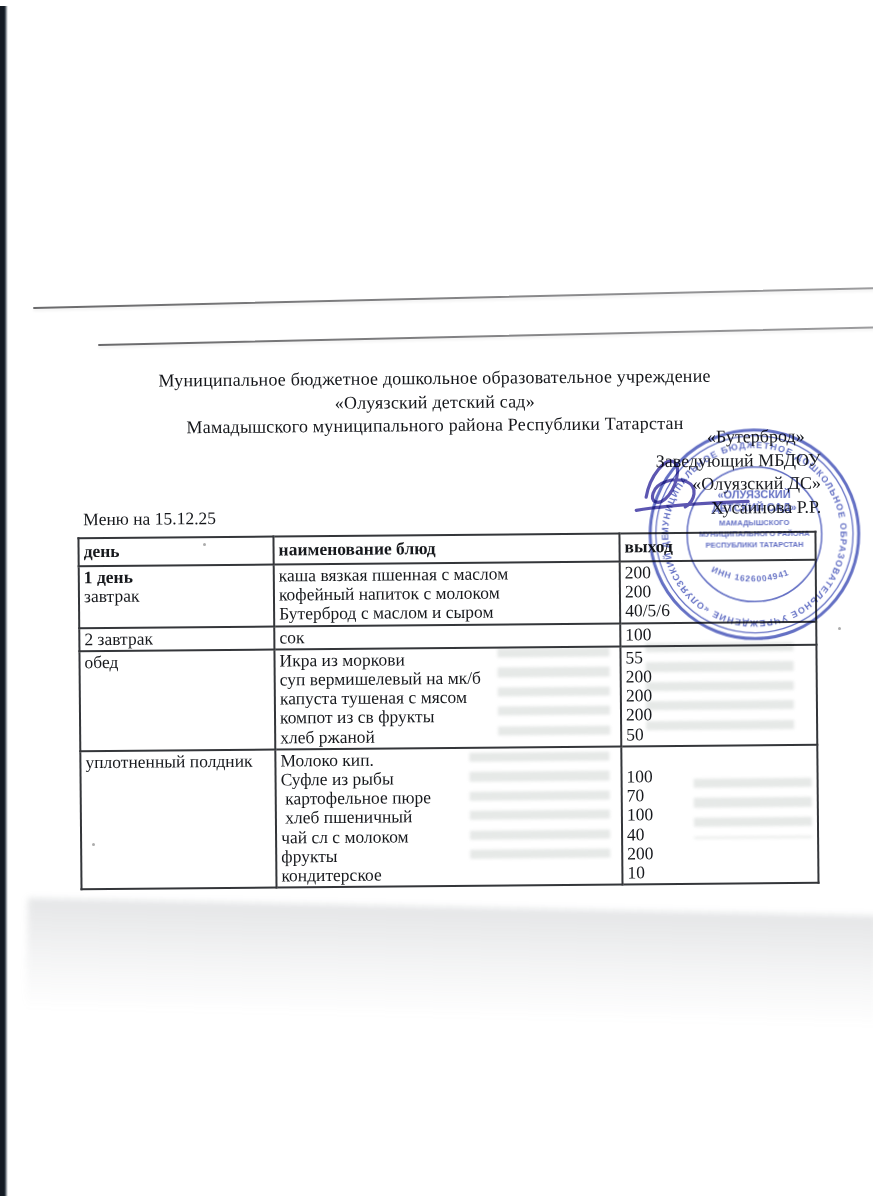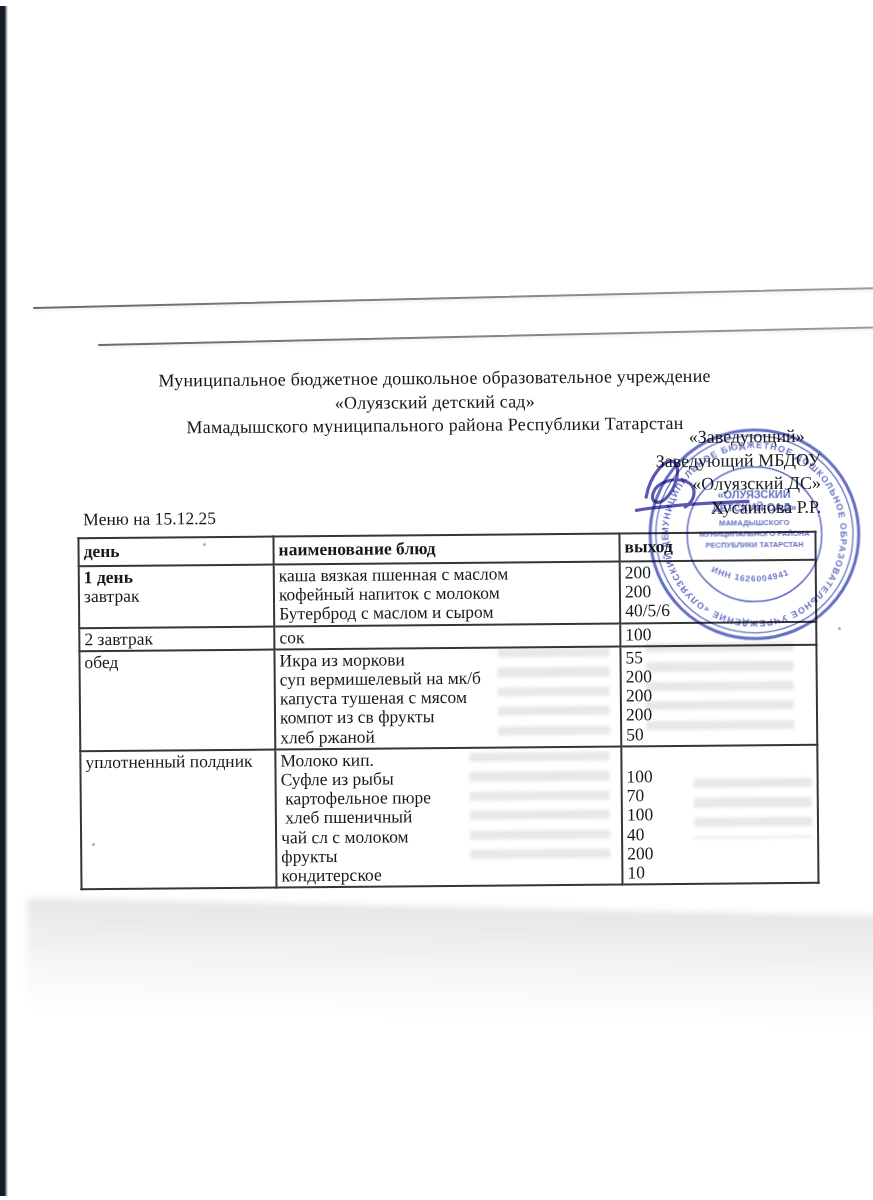--- a/index.html
+++ b/index.html
@@ -90,21 +90,21 @@
 
 <div class="doc">
 
   <div class="inst">
     <div>Муниципальное бюджетное дошкольное образовательное  учреждение</div>
     <div>«Олуязский детский сад»</div>
     <div>Мамадышского муниципального района Республики Татарстан</div>
   </div>
 
   <div class="approve">
-    <div class="l1">«Заведующий»</div>
+    <div class="l1">«Бутерброд»</div>
     <div>Заведующий МБДОУ</div>
     <div>«Олуязский ДС»</div>
     <div>Хусаинова Р.Р.</div>
   </div>
 
   <div class="menu-title">Меню на 15.12.25</div>
 
   <div class="ghost g1"></div>
   <div class="ghost g2"></div>
   <div class="ghost g3"></div>

